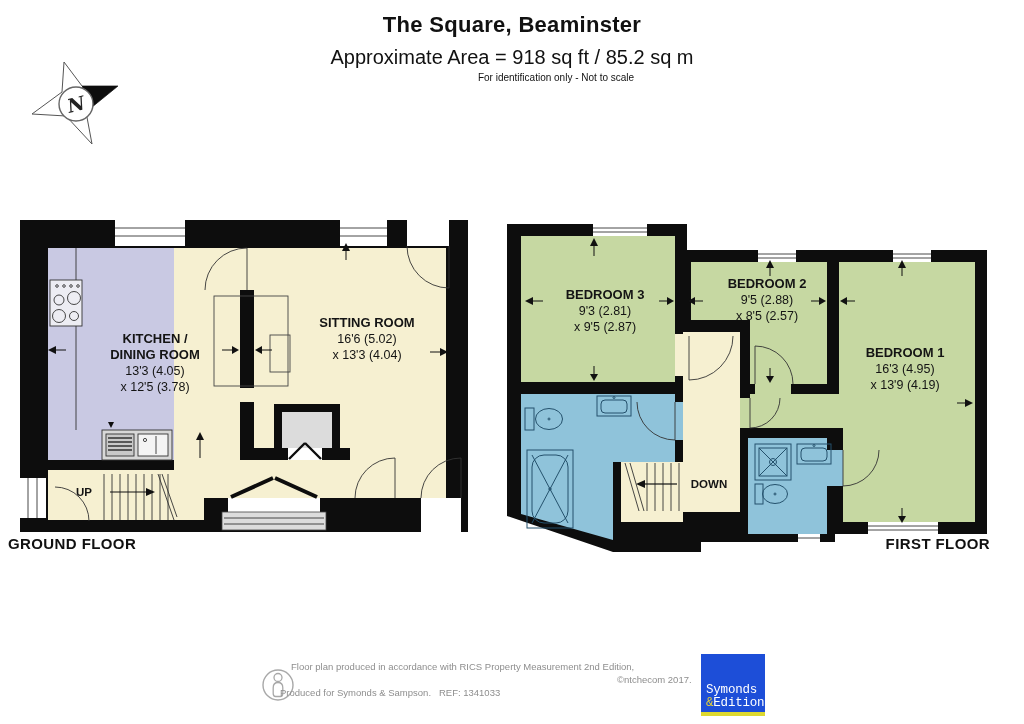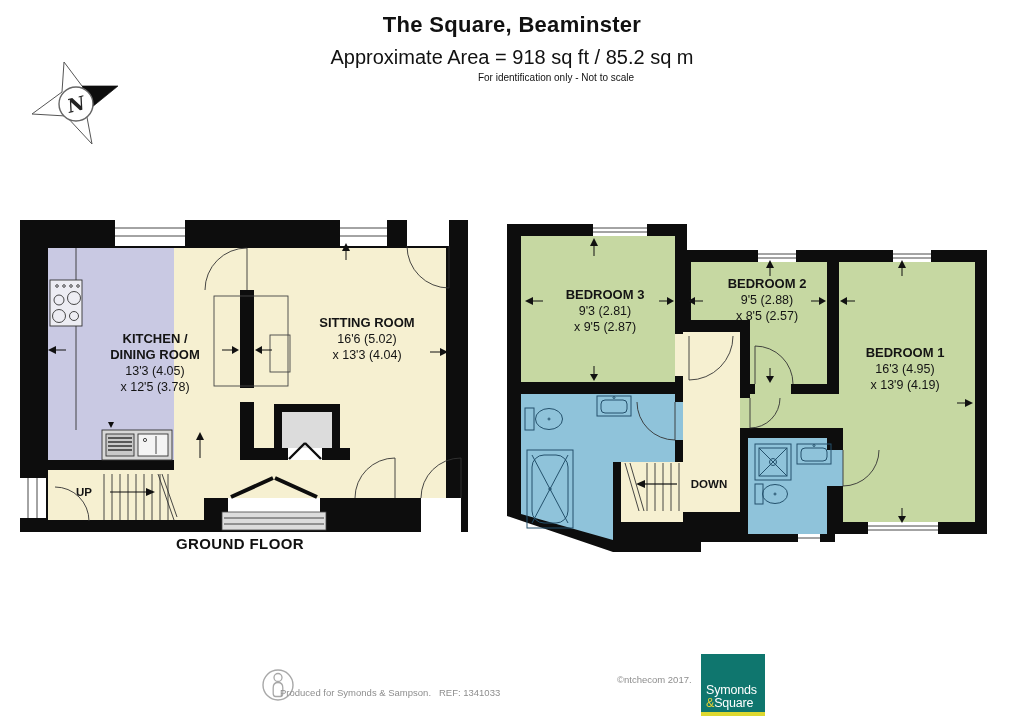--- a/index.html
+++ b/index.html
@@ -3,28 +3,28 @@
 <meta charset="utf-8">
 <style>
   html,body{margin:0;padding:0;background:#fff;}
   .canvas{position:relative;width:1024px;height:724px;background:#ffffff;overflow:hidden;
           font-family:"Liberation Sans",sans-serif;color:#111;}
   .hdr{position:absolute;left:0;width:1024px;text-align:center;}
   .title{top:12px;font-size:22px;font-weight:bold;letter-spacing:.3px;}
   .subtitle{top:46px;font-size:20px;}
   .disclaimer{top:72px;font-size:10px;margin-left:44px;}
   .floorlabel{position:absolute;top:535px;font-size:15px;font-weight:bold;letter-spacing:.4px;}
-  .gl{left:8px;width:464px;text-align:center;}
+  .gl{left:8px;width:464px;text-align:left;}
   .fl{left:505px;width:485px;text-align:right;}
   svg{position:absolute;}
   .rn{font:bold 13px "Liberation Sans",sans-serif;fill:#141414;}
   .rd{font:12.5px "Liberation Sans",sans-serif;fill:#141414;}
   .st{font:bold 11.5px "Liberation Sans",sans-serif;fill:#141414;}
   .ftr{position:absolute;color:#8e8e8e;font-size:9.5px;line-height:12px;}
-  .logo{position:absolute;left:701px;top:654px;width:64px;height:62px;background:#0f766e;}
+  .logo{position:absolute;left:701px;top:654px;width:64px;height:62px;background:#1d4ed8;font-family:Liberation Mono, monospace;}
   .logo .txt{position:absolute;left:5px;bottom:7px;color:#fff;font-size:12.5px;line-height:12.5px;letter-spacing:-0.2px;}
   .logo .amp{color:#e8d334;}
   .logo .bar{position:absolute;left:0;bottom:0;width:100%;height:4px;background:#ddd82f;}
   .wl{stroke:#333;stroke-width:0.9;fill:none;}
 </style>
 </head>
 <body>
 
 <div class="canvas">
 
@@ -278,30 +278,32 @@
     <text class="rd" x="100" y="99" text-anchor="middle">9'3 (2.81)</text>
     <text class="rd" x="100" y="115" text-anchor="middle">x 9'5 (2.87)</text>
     <text class="rn" x="262" y="72" text-anchor="middle">BEDROOM 2</text>
     <text class="rd" x="262" y="88" text-anchor="middle">9'5 (2.88)</text>
     <text class="rd" x="262" y="104" text-anchor="middle">x 8'5 (2.57)</text>
     <text class="rn" x="400" y="141" text-anchor="middle">BEDROOM 1</text>
     <text class="rd" x="400" y="157" text-anchor="middle">16'3 (4.95)</text>
     <text class="rd" x="400" y="173" text-anchor="middle">x 13'9 (4.19)</text>
     <text class="st" x="204" y="272" text-anchor="middle">DOWN</text>
   </svg>
+  <div class="floorlabel fl">FIRST FLOOR</div>
 
   <svg style="left:256px;top:662px" width="44" height="46" viewBox="0 0 44 46">
     <circle cx="22" cy="23" r="15" fill="none" stroke="#a8a8a8" stroke-width="1.4"></circle>
     <circle cx="22" cy="15.5" r="4" fill="none" stroke="#a8a8a8" stroke-width="1.3"></circle>
     <path d="M22,20.5 c-3.2,0 -4.8,2.2 -4.8,5.2 V31.5 c0,1.8 1,3 2.4,3 h4.8 c1.4,0 2.4,-1.2 2.4,-3 V25.7 c0,-3 -1.6,-5.2 -4.8,-5.2 Z" fill="none" stroke="#a8a8a8" stroke-width="1.3"></path>
   </svg>
+  <div class="ftr" style="left:291px;top:661px">Floor plan produced in accordance with RICS Property Measurement 2nd Edition,</div>
   <div class="ftr" style="left:280px;top:687px">Produced for Symonds &amp; Sampson.&nbsp;&nbsp;&nbsp;REF:&nbsp;1341033</div>
   <div class="ftr" style="left:617px;top:674px">©ntchecom 2017.</div>
 
   <div class="logo">
     <div class="txt">
       <span>Symonds</span><br>
-      <span class="amp">&amp;</span><span>Square</span>
+      <span class="amp">&amp;</span><span>Edition</span>
     </div>
     <div class="bar"></div>
   </div>
 
 </div>
 
 </body></html>

